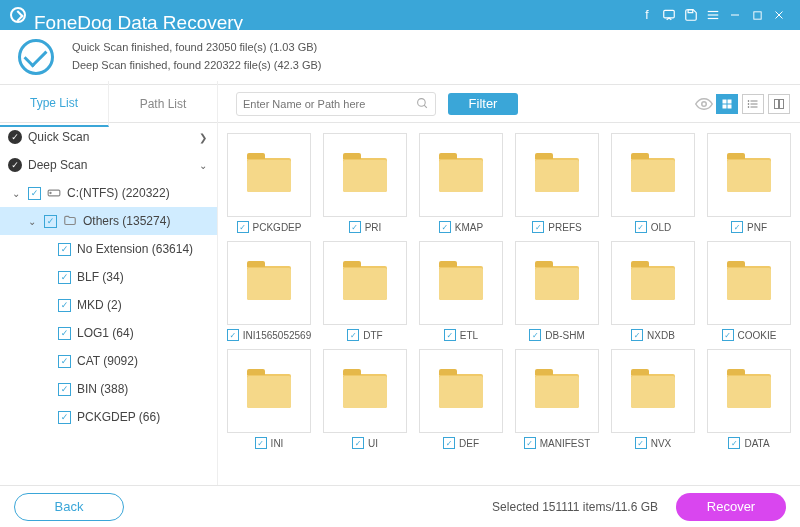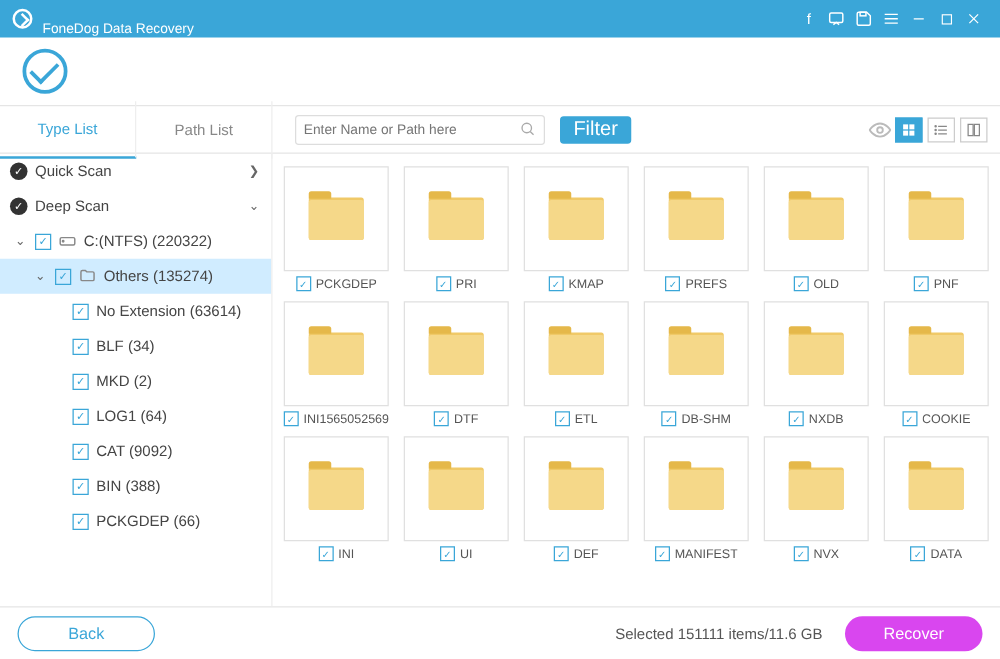--- a/index.html
+++ b/index.html
@@ -1,33 +1,33 @@
 <!DOCTYPE html>
 <html><head>
 <meta charset="utf-8">
 <style>
 * { box-sizing: border-box; margin: 0; padding: 0; font-family: -apple-system, "Segoe UI", Arial, sans-serif; }
 body { width: 800px; height: 527px; background: #fff; overflow: hidden; font-size: 12px; color: #333; }
 .titlebar { height: 30px; background: #3aa6d8; display: flex; align-items: center; padding: 0 10px; color: #fff; }
 .titlebar .logo { width: 16px; height: 16px; border: 2px solid #fff; border-radius: 50%; margin-right: 8px; position: relative; }
 .titlebar .logo::after { content: ""; position: absolute; width: 6px; height: 6px; border-right: 2px solid #fff; border-top: 2px solid #fff; transform: rotate(45deg); top: 3px; left: 2px; }
-.titlebar .title { font-size: 11px; margin-top: 16px; }
+.titlebar .title { font-size: 19px; margin-top: 16px; }
 .titlebar .spacer { flex: 1; }
 .titlebar .tbtn { width: 22px; height: 22px; display: flex; align-items: center; justify-content: center; cursor: pointer; }
 .statusbar { height: 55px; display: flex; align-items: center; padding: 0 18px; border-bottom: 1px solid #e5e5e5; }
 .statusbar .check { width: 36px; height: 36px; border: 3px solid #3aa6d8; border-radius: 50%; position: relative; margin-right: 18px; }
 .statusbar .check::after { content: ""; position: absolute; left: 8px; top: 3px; width: 10px; height: 18px; border-right: 3px solid #3aa6d8; border-bottom: 3px solid #3aa6d8; transform: rotate(45deg); }
 .statusbar .lines { font-size: 11px; color: #555; line-height: 1.6; }
 .toolbar { height: 38px; display: flex; align-items: center; border-bottom: 1px solid #e5e5e5; }
 .tabs { display: flex; width: 218px; }
 .tab { flex: 1; height: 46px; display: flex; align-items: center; justify-content: center; font-size: 12px; color: #888; cursor: pointer; border-right: 1px solid #eee; }
 .tab.active { color: #3aa6d8; border-bottom: 2px solid #3aa6d8; }
 .search { margin-left: 18px; width: 200px; height: 24px; border: 1px solid #ddd; border-radius: 3px; display: flex; align-items: center; padding: 4px 6px; }
 .search input { border: none; outline: none; flex: 1; font-size: 11px; color: #555; background: transparent; }
-.filterbtn { margin-left: 12px; width: 57px; height: 22px; background: #3aa6d8; color: #fff; border-radius: 3px; display: flex; align-items: center; justify-content: center; font-size: 16px; cursor: pointer; }
+.filterbtn { margin-left: 12px; width: 70px; height: 22px; background: #3aa6d8; color: #fff; border-radius: 3px; display: flex; align-items: center; justify-content: center; font-size: 13px; cursor: pointer; }
 .toolbar .spacer { flex: 1; }
 .viewbtns { display: flex; gap: 4px; margin-right: 10px; align-items: center; }
 .viewbtn { width: 22px; height: 20px; border: 1px solid #ccc; display: flex; align-items: center; justify-content: center; cursor: pointer; color: #888; font-size: 12px; }
 .viewbtn.active { background: #3aa6d8; color: #fff; border-color: #3aa6d8; }
 .eye { width: 24px; color: #aaa; display:flex; align-items:center; justify-content:center; font-size:14px; cursor:pointer; }
 .main { display: flex; height: 362px; }
 .sidebar { width: 218px; border-right: 1px solid #eee; overflow-y: auto; }
 .sidebar::-webkit-scrollbar { width: 6px; }
 .sidebar::-webkit-scrollbar-thumb { background: #ccc; }
 .srow { height: 28px; display: flex; align-items: center; padding: 0 8px; font-size: 12px; color: #444; cursor: pointer; gap: 6px; }
@@ -94,20 +94,24 @@
   <div class="tbtn">
     <svg width="12" height="12" viewBox="0 0 24 24" stroke="#fff" stroke-width="2">
         <line x1="5" y1="5" x2="19" y2="19"></line>
         <line x1="19" y1="5" x2="5" y2="19"></line>
       </svg>
   </div>
 </div>
 
 <div class="statusbar">
   <div class="check"></div>
+  <div class="lines">
+    <div>Quick Scan finished, found 23050 file(s) (1.03 GB)</div>
+    <div>Deep Scan finished, found 220322 file(s) (42.3 GB)</div>
+  </div>
 </div>
 
 <div class="toolbar">
   <div class="tabs">
     <div class="tab active">Type List</div>
     <div class="tab">Path List</div>
   </div>
   <div class="search">
     <input placeholder="Enter Name or Path here" style="">
     <svg width="13" height="13" viewBox="0 0 24 24" fill="none" stroke="#aaa" stroke-width="2">

